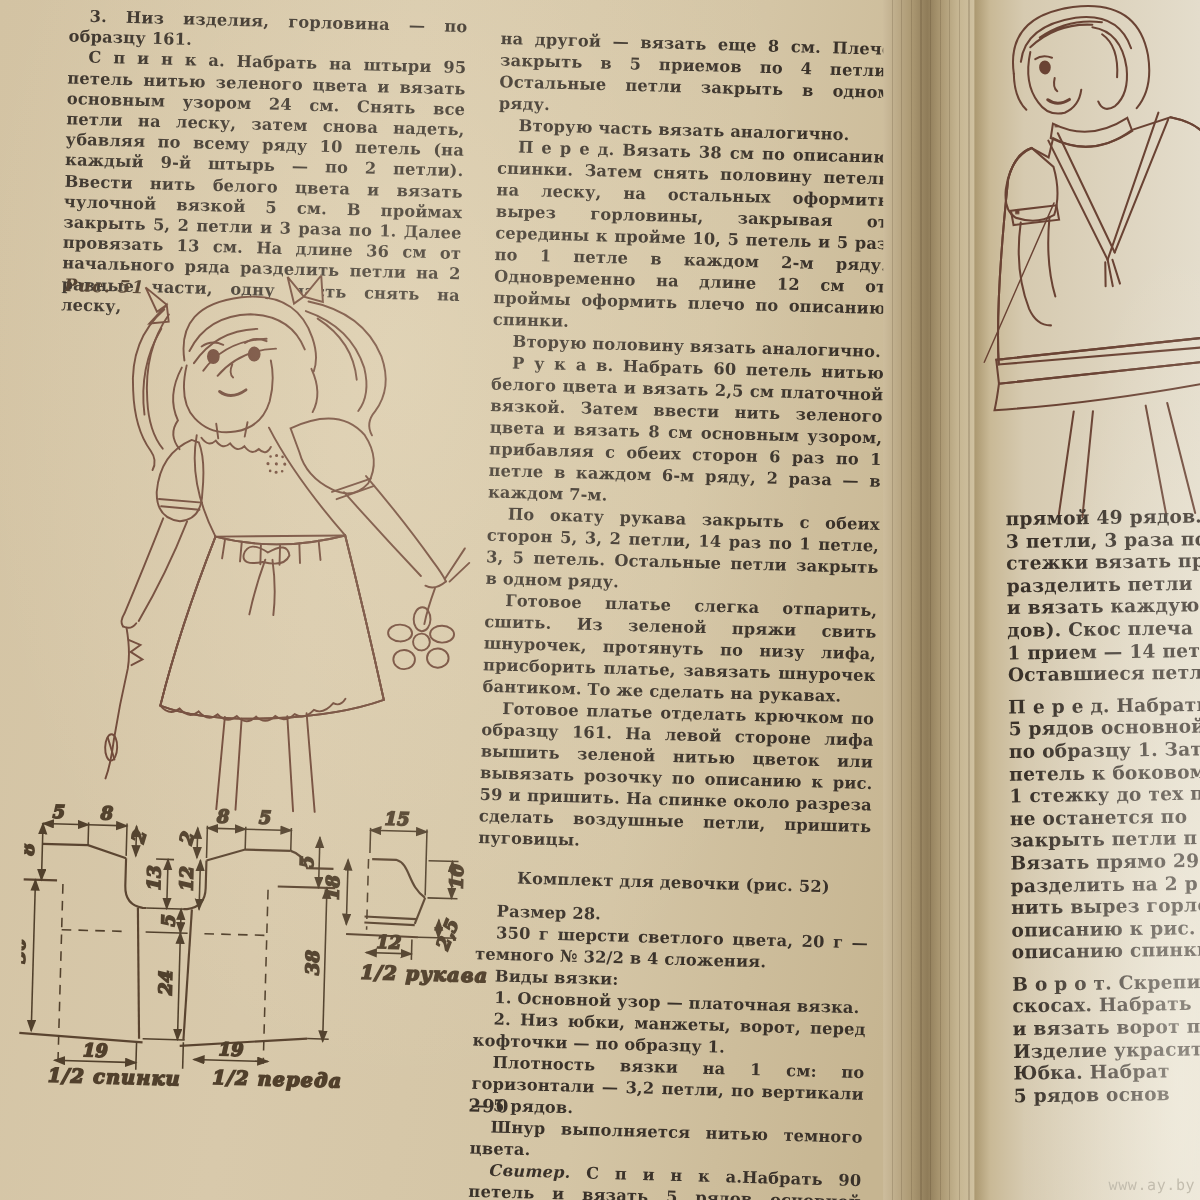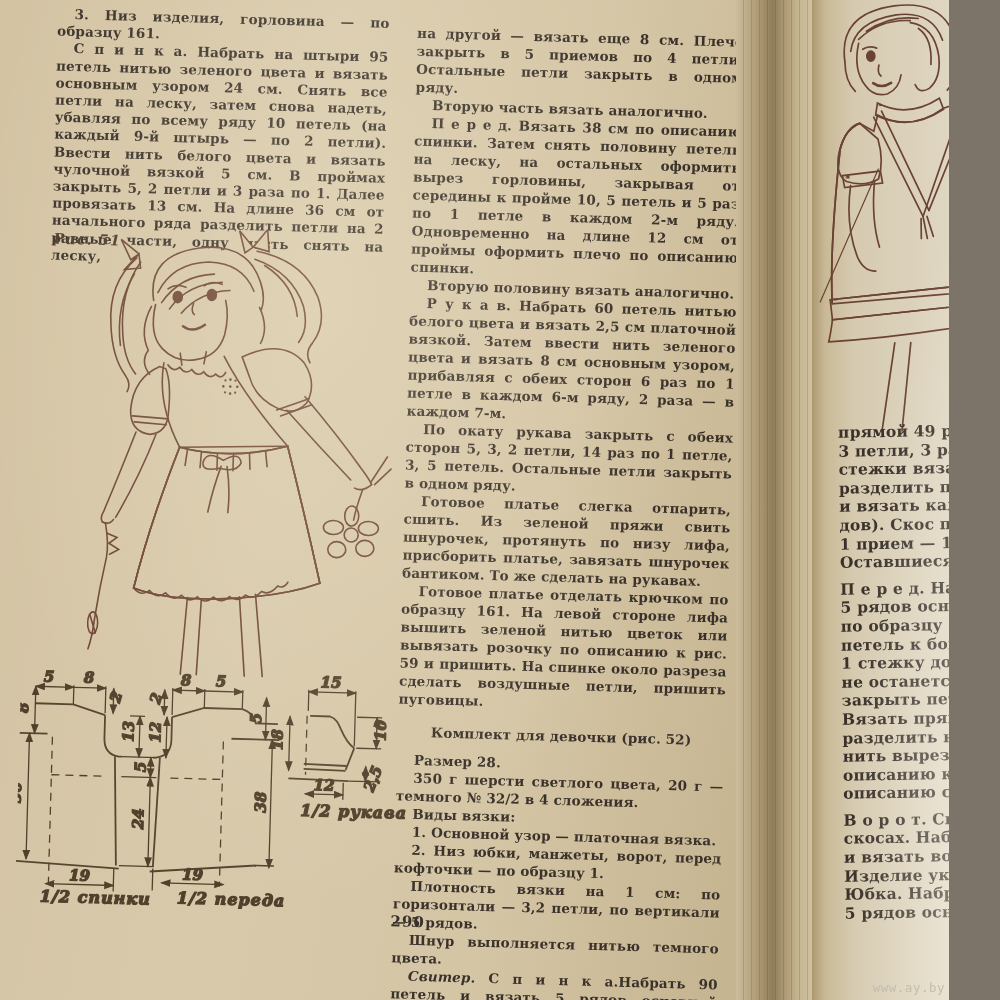--- a/index.html
+++ b/index.html
@@ -1,18 +1,18 @@
 <!DOCTYPE html>
 <html><head>
 <meta charset="utf-8">
 <style>
   html,body{margin:0;padding:0;background:#6b6track;}
   body{width:1000px;height:1000px;overflow:hidden;background:#7c7468;}
-  .photo{position:relative;width:920px;height:1000px;overflow:hidden;
-         font-family:"DejaVu Serif","Liberation Serif",serif;color:#3a322a;padding-left:29px;}
+  .photo{position:relative;width:1000px;height:1000px;overflow:hidden;
+         font-family:"DejaVu Serif","Liberation Serif",serif;color:#3a322a;}
   
   .fabric{position:absolute;left:660px;top:0;width:135px;height:34px;
           background:repeating-linear-gradient(70deg,#d8dbe0 0 3px,#a4abb8 3px 6px);
           clip-path:polygon(0 0,100% 0,82% 55%,30% 100%,0 45%);}
   .speck{position:absolute;left:746px;top:30px;width:5px;height:4px;border-radius:50%;background:#7a3b30;}
   
   .left-page{position:absolute;left:0;top:0;width:742px;height:1000px;
              background:linear-gradient(100deg,#d3c3a3 0%,#d8c9ab 38%,#d4c5a5 70%,#c6b591 97%);}
   .left-page::after{content:"";position:absolute;inset:0;
              background:radial-gradient(ellipse at 45% 30%,rgba(255,247,222,.22),rgba(0,0,0,0) 62%);}

